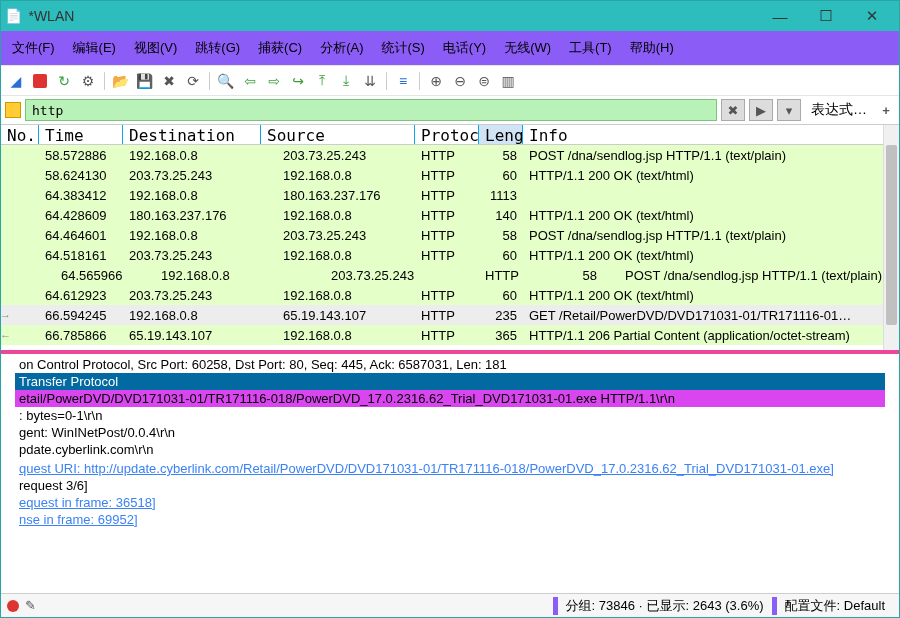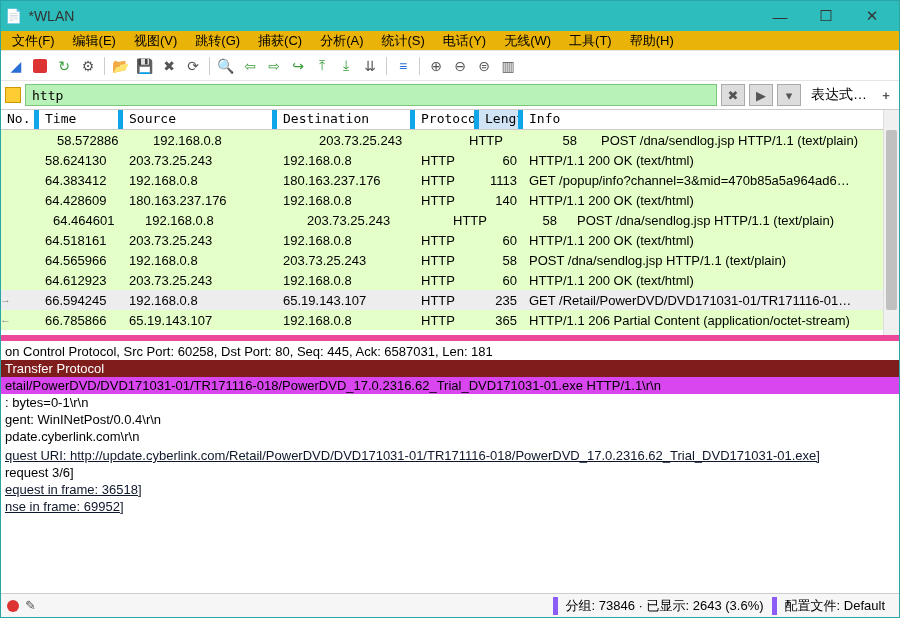--- a/index.html
+++ b/index.html
@@ -1,53 +1,53 @@
 <!DOCTYPE html>
 <html><head>
 <meta charset="utf-8">
 <style>
 *{box-sizing:border-box;margin:0;padding:0;font-family:"Microsoft YaHei",Arial,sans-serif;font-size:13px}
 body{background:#fff;width:900px;height:618px;overflow:hidden;border:1px solid #2aa5a5;position:relative}
 .titlebar{background:#2ebdbd;height:30px;display:flex;align-items:center;padding:0 4px;color:#333}
 .titlebar .icon{margin-right:6px;font-size:14px}
 .titlebar .title{flex:1;font-size:14px}
 .titlebar .winbtn{width:46px;height:30px;display:flex;align-items:center;justify-content:center;color:#333;font-size:15px}
-.menubar{background:#eab308;height:20px;display:flex;align-items:center;padding:0 2px;border-bottom:1px solid #e5e5e5}
+.menubar{background:#8b5cf6;height:35px;display:flex;align-items:center;padding:0 2px;border-bottom:1px solid #e5e5e5}
 .menubar .mi{padding:3px 9px;cursor:default}
 .toolbar{background:#fff;height:30px;display:flex;align-items:center;padding:0 4px;gap:2px;border-bottom:1px solid #e5e5e5}
 .tb{width:22px;height:22px;display:flex;align-items:center;justify-content:center;border:1px solid transparent;border-radius:2px;font-size:14px;color:#555}
 .tb.sep{width:1px;background:#ccc;margin:0 3px;border:0;height:18px}
 .tb.blue{color:#2a6fd6}
 .tb.green{color:#3a9d3a}
 .filterbar{background:#fff;height:28px;display:flex;align-items:center;padding:2px 4px;gap:4px}
 .filterbar .bm{width:16px;height:16px;background:#ffcc33;border:1px solid #cc9900}
 .filterbar input{flex:1;height:22px;background:#b8f2b8;border:1px solid #7bc67b;padding:0 6px;font-family:monospace;font-size:13px;outline:none}
 .filterbar .fbtn{width:24px;height:22px;background:#ddd;border:1px solid #aaa;display:flex;align-items:center;justify-content:center;font-size:13px;color:#555}
 .filterbar .expr{padding:0 6px;font-size:14px}
 .filterbar .plus{width:18px;height:18px;display:flex;align-items:center;justify-content:center;color:#555;font-weight:bold}
 .packets{border-top:1px solid #ccc;height:226px;overflow:hidden;position:relative}
 .phead{display:flex;background:#fff;border-bottom:1px solid #ccc;height:20px}
-.phead .ch{border-right:5px solid #0ea5e9;padding:1px 6px;font-family:monospace;font-size:13px;overflow:hidden;white-space:nowrap}
+.phead .ch{border-right:1px solid #0ea5e9;padding:1px 6px;font-family:monospace;font-size:16px;overflow:hidden;white-space:nowrap}
 .phead .ch.sorted{background:#d0e4f5}
 .prow{display:flex;height:20px;align-items:center;background:#e4ffc7}
 .prow.sel{background:#ededed}
 .prow .pc{padding:1px 6px;font-size:13px;white-space:nowrap;overflow:hidden;text-overflow:ellipsis}
 .c-no{width:38px;text-align:right}
 .c-time{width:84px}
 .c-src{width:154px}
 .c-dst{width:138px}
 .c-proto{width:64px}
 .c-len{width:44px;text-align:right}
 .c-info{flex:1}
 .arrow-ind{position:absolute;left:-1px;font-size:11px;color:#888}
-.details{border-top:6px solid #ec4899;height:228px;overflow-y:auto;overflow-x:hidden;padding:2px 0;font-size:13px}
+.details{border-top:4px solid #ec4899;height:228px;overflow-y:auto;overflow-x:hidden;padding:2px 14px;font-size:13px}
 .details .dl{padding:1px 0 1px 4px;white-space:nowrap}
-.details .dl.hl{background:#7f1d1d;color:#fff}
+.details .dl.hl{background:#0369a1;color:#fff}
 .details .dl.hl2{background:#d946ef}
-.details .dl.link{color:#0f172a;text-decoration:underline;cursor:pointer}
+.details .dl.link{color:#3b82f6;text-decoration:underline;cursor:pointer}
 .statusbar{position:absolute;bottom:0;left:0;right:0;height:24px;border-top:1px solid #ccc;background:#f6f6f6;display:flex;align-items:center;padding:0 6px;font-size:12px;font-family:monospace}
 .statusbar .sdot{width:12px;height:12px;background:#d33;border-radius:50%;margin-right:6px}
 .statusbar .sedit{margin-right:8px;color:#555}
 .statusbar .sflex{flex:1}
 .statusbar .sdiv{border-left:5px solid #8b5cf6;padding:0 8px}
 .scrollbar-v{position:absolute;right:0;top:0;bottom:0;width:16px;background:#f0f0f0;border-left:1px solid #ddd}
 .scrollbar-v .thumb{position:absolute;left:2px;right:2px;background:#c0c0c0;border-radius:2px}
 </style>
 </head>
 <body>
@@ -111,28 +111,28 @@
   <div class="fbtn">▶</div>
   <div class="fbtn">▾</div>
   <span class="expr">表达式…</span>
   <div class="plus">+</div>
 </div>
 
 <div class="packets">
   <div class="phead">
     <div class="ch c-no">No.</div>
     <div class="ch c-time">Time</div>
+    <div class="ch c-dst">Destination</div>
     <div class="ch c-src">Source</div>
-    <div class="ch c-dst">Destination</div>
     <div class="ch c-proto">Protocol</div>
     <div class="ch c-len sorted">Length</div>
     <div class="ch c-info">Info</div>
   </div>
   <div id="packet-body">
-      <div class="prow" style="position: relative; gap: 12px;">
+      <div class="prow" style="position: relative;">
         <div class="pc c-no"></div>
         <div class="pc c-time">58.572886</div>
         <div class="pc c-src">192.168.0.8</div>
         <div class="pc c-dst">203.73.25.243</div>
         <div class="pc c-proto">HTTP</div>
         <div class="pc c-len">58</div>
         <div class="pc c-info">POST /dna/sendlog.jsp HTTP/1.1  (text/plain)</div>
       </div>
       <div class="prow" style="position: relative;">
         <div class="pc c-no"></div>
@@ -143,50 +143,49 @@
         <div class="pc c-len">60</div>
         <div class="pc c-info">HTTP/1.1 200 OK  (text/html)</div>
       </div>
       <div class="prow" style="position: relative;">
         <div class="pc c-no"></div>
         <div class="pc c-time">64.383412</div>
         <div class="pc c-src">192.168.0.8</div>
         <div class="pc c-dst">180.163.237.176</div>
         <div class="pc c-proto">HTTP</div>
         <div class="pc c-len">1113</div>
-        <div class="pc c-info">GET /popup/info?channel=3&amp;mid=470b85a5a964ad6…</div>
       </div>
       <div class="prow" style="position: relative;">
         <div class="pc c-no"></div>
         <div class="pc c-time">64.428609</div>
         <div class="pc c-src">180.163.237.176</div>
         <div class="pc c-dst">192.168.0.8</div>
         <div class="pc c-proto">HTTP</div>
         <div class="pc c-len">140</div>
         <div class="pc c-info">HTTP/1.1 200 OK  (text/html)</div>
       </div>
-      <div class="prow" style="position: relative; gap: 8px;">
+      <div class="prow" style="position: relative;">
         <div class="pc c-no"></div>
         <div class="pc c-time">64.464601</div>
         <div class="pc c-src">192.168.0.8</div>
         <div class="pc c-dst">203.73.25.243</div>
         <div class="pc c-proto">HTTP</div>
         <div class="pc c-len">58</div>
         <div class="pc c-info">POST /dna/sendlog.jsp HTTP/1.1  (text/plain)</div>
       </div>
       <div class="prow" style="position: relative;">
         <div class="pc c-no"></div>
         <div class="pc c-time">64.518161</div>
         <div class="pc c-src">203.73.25.243</div>
         <div class="pc c-dst">192.168.0.8</div>
         <div class="pc c-proto">HTTP</div>
         <div class="pc c-len">60</div>
         <div class="pc c-info">HTTP/1.1 200 OK  (text/html)</div>
       </div>
-      <div class="prow" style="position: relative;">
+      <div class="prow" style="position: relative; gap: 16px;">
         <div class="pc c-no"></div>
         <div class="pc c-time">64.565966</div>
         <div class="pc c-src">192.168.0.8</div>
         <div class="pc c-dst">203.73.25.243</div>
         <div class="pc c-proto">HTTP</div>
         <div class="pc c-len">58</div>
         <div class="pc c-info">POST /dna/sendlog.jsp HTTP/1.1  (text/plain)</div>
       </div>
       <div class="prow" style="position: relative;">
         <div class="pc c-no"></div>

